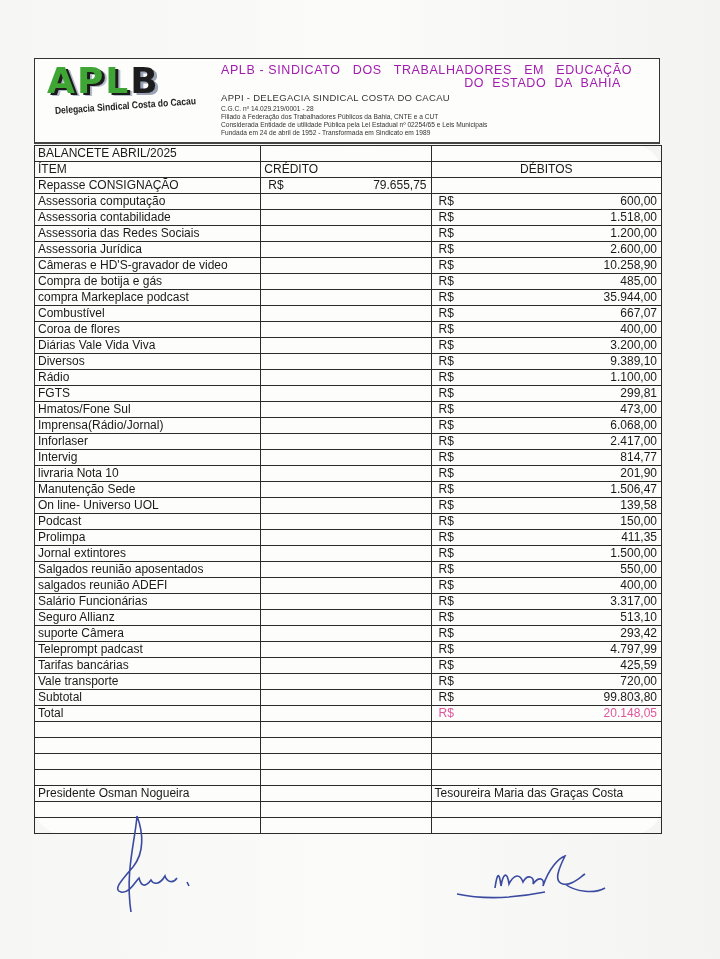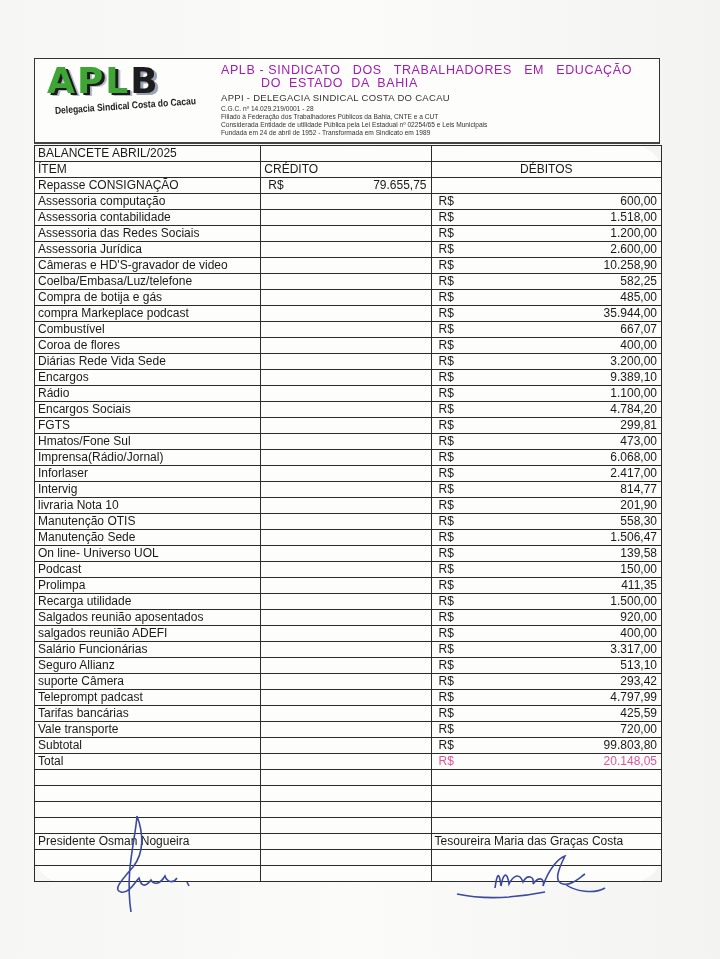--- a/index.html
+++ b/index.html
@@ -23,21 +23,21 @@
   .logo span { display: inline-block; color: #3fa535; text-shadow: 3px 2px 0 #1b1b1b, 5px 3px 0 #b7bccb; }
   .logo span.dark { color: #1d1d1d; text-shadow: 3px 2px 0 #9aa2b5; }
   .logo-sub {
     position: absolute; left: 20px; top: 46px; font-size: 10px; font-weight: bold;
     transform: rotate(-4deg) scaleX(0.85); transform-origin: left center; color: #222; white-space: nowrap;
   }
   .org-title {
     position: absolute; left: 186px; top: 5px; width: 400px; font-size: 12.5px; letter-spacing: 0.6px;
     color: #a21caf; line-height: 13px;
   }
-  .org-title .l2 { display: block; text-align: left; padding-left: 40px; }
+  .org-title .l2 { display: block; text-align: right; padding-left: 40px; }
   .org-sub { position: absolute; left: 186px; top: 33px; font-size: 9.5px; letter-spacing: 0.3px; color: #333; text-align: right; }
   .org-details { position: absolute; left: 186px; top: 46px; font-size: 6.6px; line-height: 8px; color: #333; }
 
   table.ledger {
     position: absolute; left: 34px; top: 145px; width: 628px; border-collapse: collapse;
     font-size: 12px; table-layout: fixed; background: #fdfdfc; border-radius: 29px;
   }
   table.ledger td {
     border: 1px solid #2b2b2b; height: 15px; padding: 0 3px; line-height: 15px; white-space: nowrap;
     overflow: hidden; vertical-align: bottom;
@@ -148,30 +148,20 @@
           <td>Câmeras e HD'S-gravador de video</td>
           <td></td>
           <td>
             <div class="cell-money ">
               <span>R$</span>
               <span>10.258,90</span>
             </div>
           </td>
         </tr>
         <tr>
-          <td>Coelba/Embasa/Luz/telefone</td>
-          <td></td>
-          <td>
-            <div class="cell-money ">
-              <span>R$</span>
-              <span>582,25</span>
-            </div>
-          </td>
-        </tr>
-        <tr>
           <td>Compra de botija e gás</td>
           <td></td>
           <td>
             <div class="cell-money ">
               <span>R$</span>
               <span>485,00</span>
             </div>
           </td>
         </tr>
         <tr>
@@ -198,60 +188,50 @@
           <td>Coroa de flores</td>
           <td></td>
           <td>
             <div class="cell-money ">
               <span>R$</span>
               <span>400,00</span>
             </div>
           </td>
         </tr>
         <tr>
-          <td>Diárias Rede Vida Sede</td>
+          <td>Diárias Vale Vida Viva</td>
           <td></td>
           <td>
             <div class="cell-money ">
               <span>R$</span>
               <span>3.200,00</span>
             </div>
           </td>
         </tr>
         <tr>
-          <td>Encargos</td>
+          <td>Diversos</td>
           <td></td>
           <td>
             <div class="cell-money ">
               <span>R$</span>
               <span>9.389,10</span>
             </div>
           </td>
         </tr>
         <tr>
           <td>Rádio</td>
           <td></td>
           <td>
             <div class="cell-money ">
               <span>R$</span>
               <span>1.100,00</span>
             </div>
           </td>
         </tr>
         <tr>
-          <td>Encargos Sociais</td>
-          <td></td>
-          <td>
-            <div class="cell-money ">
-              <span>R$</span>
-              <span>4.784,20</span>
-            </div>
-          </td>
-        </tr>
-        <tr>
           <td>FGTS</td>
           <td></td>
           <td>
             <div class="cell-money ">
               <span>R$</span>
               <span>299,81</span>
             </div>
           </td>
         </tr>
         <tr>
@@ -298,30 +278,20 @@
           <td>livraria Nota 10</td>
           <td></td>
           <td>
             <div class="cell-money ">
               <span>R$</span>
               <span>201,90</span>
             </div>
           </td>
         </tr>
         <tr>
-          <td>Manutenção OTIS</td>
-          <td></td>
-          <td>
-            <div class="cell-money ">
-              <span>R$</span>
-              <span>558,30</span>
-            </div>
-          </td>
-        </tr>
-        <tr>
           <td>Manutenção Sede</td>
           <td></td>
           <td>
             <div class="cell-money ">
               <span>R$</span>
               <span>1.506,47</span>
             </div>
           </td>
         </tr>
         <tr>
@@ -348,36 +318,36 @@
           <td>Prolimpa</td>
           <td></td>
           <td>
             <div class="cell-money ">
               <span>R$</span>
               <span>411,35</span>
             </div>
           </td>
         </tr>
         <tr>
-          <td>Recarga utilidade</td>
+          <td>Jornal extintores</td>
           <td></td>
           <td>
             <div class="cell-money ">
               <span>R$</span>
               <span>1.500,00</span>
             </div>
           </td>
         </tr>
         <tr>
           <td>Salgados reunião aposentados</td>
           <td></td>
           <td>
             <div class="cell-money ">
               <span>R$</span>
-              <span>920,00</span>
+              <span>550,00</span>
             </div>
           </td>
         </tr>
         <tr>
           <td>salgados reunião ADEFI</td>
           <td></td>
           <td>
             <div class="cell-money ">
               <span>R$</span>
               <span>400,00</span>

